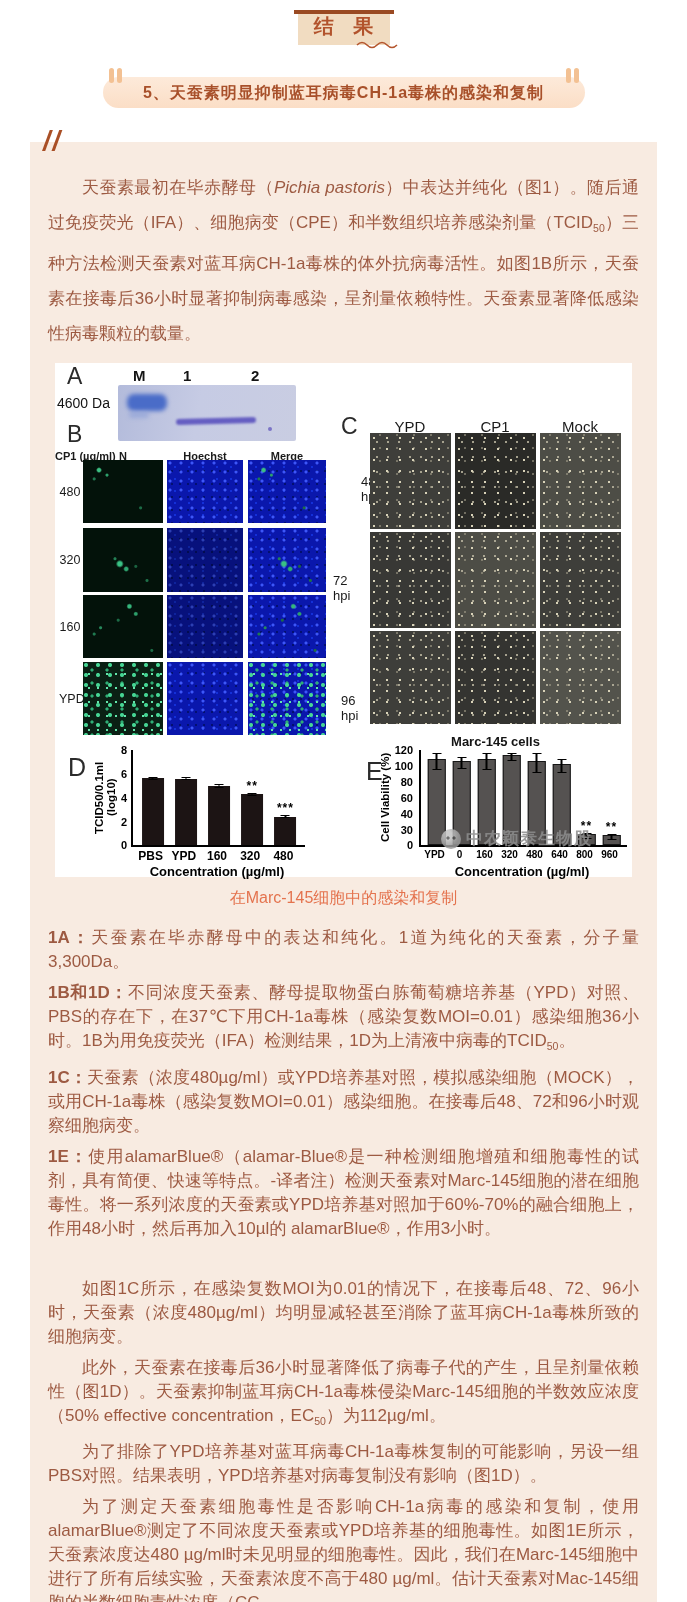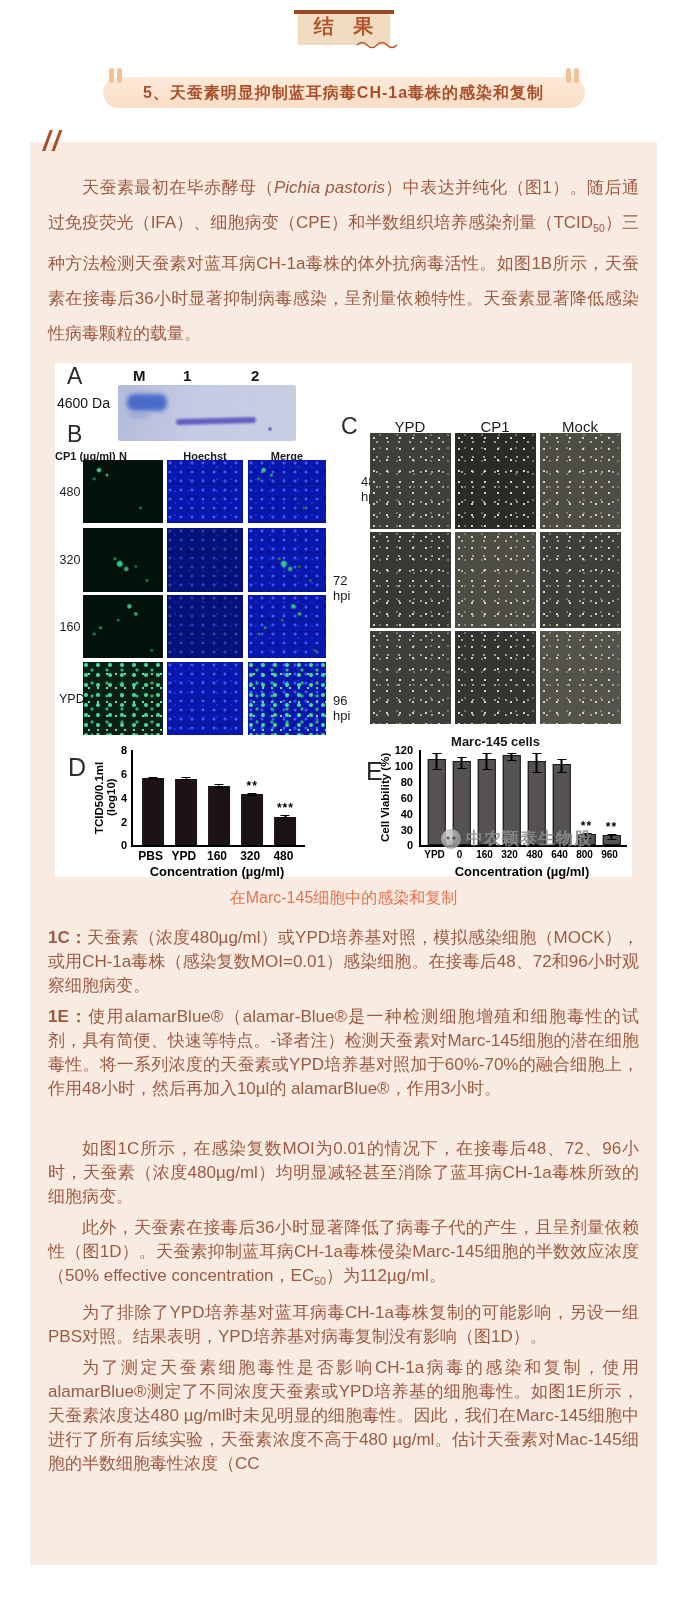--- a/index.html
+++ b/index.html
@@ -229,21 +229,21 @@
       <div class="c-rowlab" style="top: 210px;">72 hpi</div>
       <div class="cell" style="left: 315px; top: 169px; width: 81px; height: 96px;">
         <div class="tex texC cm2"></div>
       </div>
       <div class="cell" style="left: 400px; top: 169px; width: 81px; height: 96px;">
         <div class="tex texC cl"></div>
       </div>
       <div class="cell" style="left: 485px; top: 169px; width: 81px; height: 96px;">
         <div class="tex texC cm"></div>
       </div>
-      <div class="c-rowlab" style="top: 329.5px;">96 hpi</div>
+      <div class="c-rowlab" style="top: 329.5px; margin-left: 8px;">96 hpi</div>
       <div class="cell" style="left: 315px; top: 268px; width: 81px; height: 93px;">
         <div class="tex texC cm"></div>
       </div>
       <div class="cell" style="left: 400px; top: 268px; width: 81px; height: 93px;">
         <div class="tex texC cd2"></div>
       </div>
       <div class="cell" style="left: 485px; top: 268px; width: 81px; height: 93px;">
         <div class="tex texC cl2"></div>
       </div>
       <div class="chart" style="left: 12px; top: 387px; width: 290px;">
@@ -381,20 +381,22 @@
       <span class="wm-logo"></span>
       <span>中农颖泰生物股</span>
     </div>
     </div>
 
   <div class="fig-caption">
     <div>在Marc-145细胞中的感染和复制</div>
   </div>
 
   <div id="note-paras" class="notes">
+      <p class="para"><span class="plabel">1A：</span><span>天蚕素在毕赤酵母中的表达和纯化。1道为纯化的天蚕素，分子量3,300Da。</span></p>
+      <p class="para"><span class="plabel">1B和1D：</span><span>不同浓度天蚕素、酵母提取物蛋白胨葡萄糖培养基（YPD）对照、PBS的存在下，在37℃下用CH-1a毒株（感染复数MOI=0.01）感染细胞36小时。1B为用免疫荧光（IFA）检测结果，1D为上清液中病毒的TCID</span><sub>50</sub><span>。</span></p>
       <p class="para"><span class="plabel">1C：</span><span>天蚕素（浓度480µg/ml）或YPD培养基对照，模拟感染细胞（MOCK），或用CH-1a毒株（感染复数MOI=0.01）感染细胞。在接毒后48、72和96小时观察细胞病变。</span></p>
       <p class="para"><span class="plabel">1E：</span><span>使用alamarBlue®（alamar-Blue®是一种检测细胞增殖和细胞毒性的试剂，具有简便、快速等特点。-译者注）检测天蚕素对Marc-145细胞的潜在细胞毒性。将一系列浓度的天蚕素或YPD培养基对照加于60%-70%的融合细胞上，作用48小时，然后再加入10µl的 alamarBlue®，作用3小时。</span></p>
     </div>
   <div id="body-paras" class="bodyparas">
       <p class="para ind"><span>如图1C所示，在感染复数MOI为0.01的情况下，在接毒后48、72、96小时，天蚕素（浓度480µg/ml）均明显减轻甚至消除了蓝耳病CH-1a毒株所致的细胞病变。</span></p>
       <p class="para ind"><span>此外，天蚕素在接毒后36小时显著降低了病毒子代的产生，且呈剂量依赖性（图1D）。天蚕素抑制蓝耳病CH-1a毒株侵染Marc-145细胞的半数效应浓度（50% effective concentration，EC</span><sub>50</sub><span>）为112µg/ml。</span></p>
       <p class="para ind"><span>为了排除了YPD培养基对蓝耳病毒CH-1a毒株复制的可能影响，另设一组PBS对照。结果表明，YPD培养基对病毒复制没有影响（图1D）。</span></p>
       <p class="para ind"><span>为了测定天蚕素细胞毒性是否影响CH-1a病毒的感染和复制，使用alamarBlue®测定了不同浓度天蚕素或YPD培养基的细胞毒性。如图1E所示，天蚕素浓度达480 µg/ml时未见明显的细胞毒性。因此，我们在Marc-145细胞中进行了所有后续实验，天蚕素浓度不高于480 µg/ml。估计天蚕素对Mac-145细胞的半数细胞毒性浓度（CC</span></p>
     </div>
 </div>

